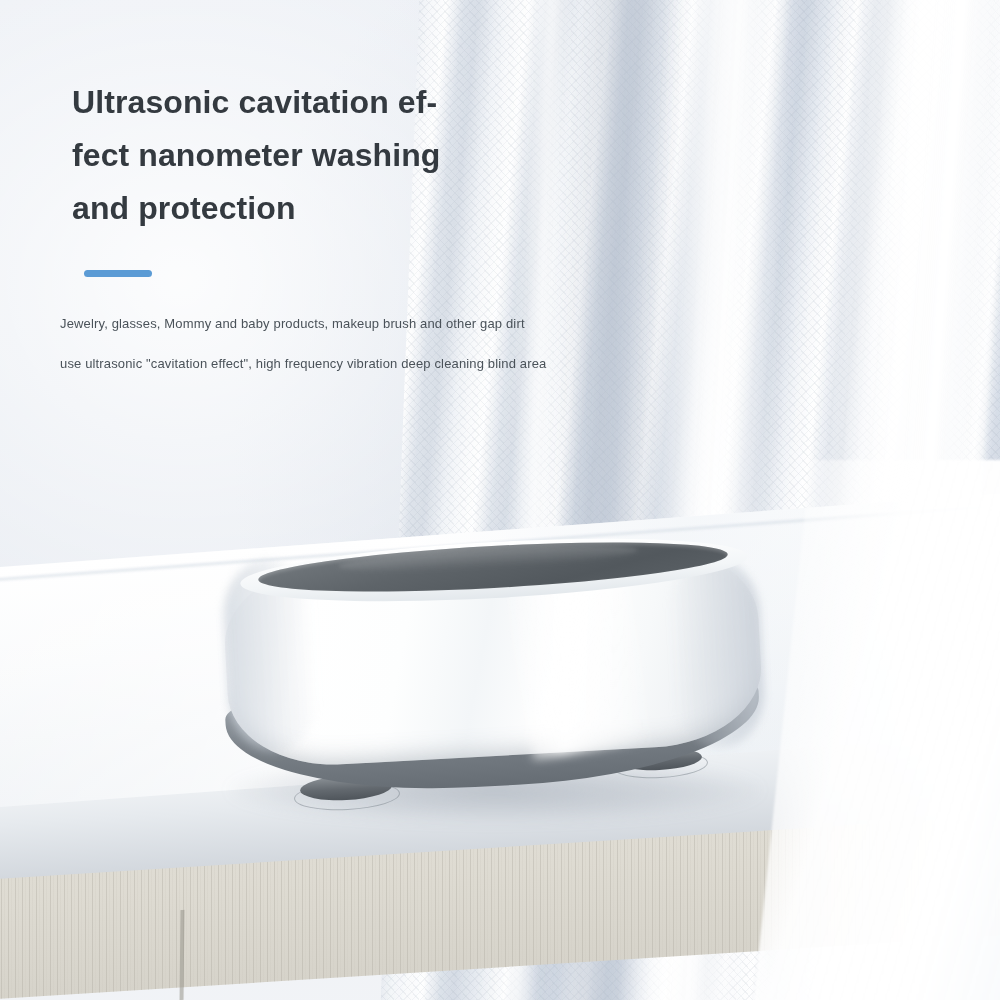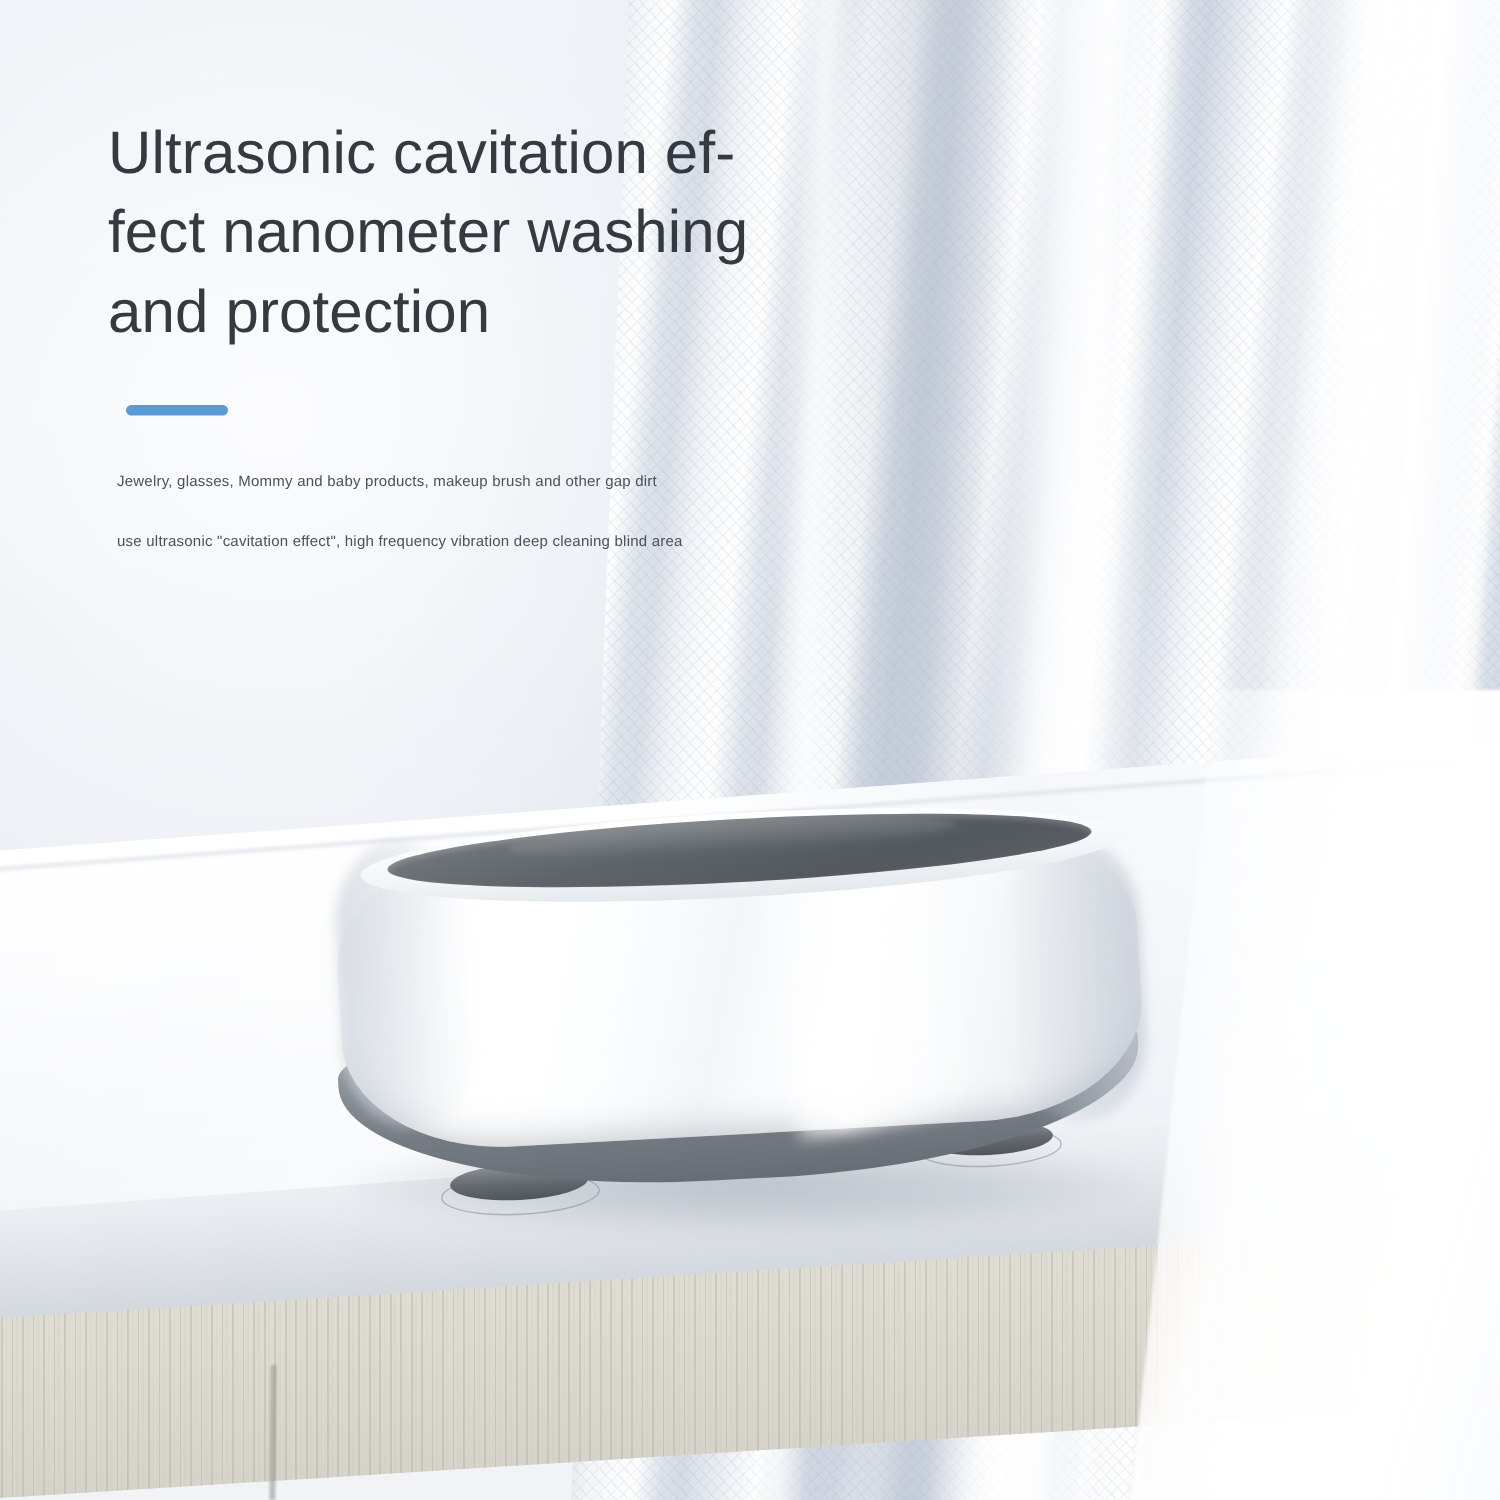--- a/index.html
+++ b/index.html
@@ -236,29 +236,29 @@
     position:absolute;left:120px;top:12px;width:300px;height:20px;
     border-radius:50%;
     background:linear-gradient(180deg,rgba(255,255,255,.22),rgba(255,255,255,0));
     transform:rotate(-3.1deg);filter:blur(2px);
   }
 
   
   .copy{position:absolute;left:0;top:0;width:1000px;height:400px;}
   .headline{
     position:absolute;left:72px;top:76px;width:560px;
-    font-size:40px;line-height:53px;font-weight:400;
+    font-size:32px;line-height:53px;font-weight:700;
     color:#343a40;letter-spacing:.1px;white-space:pre-line;
   }
   .accent-bar{
     position:absolute;left:84px;top:270px;width:68px;height:7px;
     border-radius:4px;background:#5b9bd5;
   }
   .sub{
-    position:absolute;left:78px;font-size:10px;color:#4a5259;
+    position:absolute;left:60px;font-size:13px;color:#4a5259;
     letter-spacing:.15px;white-space:nowrap;
   }
   .sub.l1{top:316px;}
   .sub.l2{top:356px;}
 </style>
 </head>
 <body>
 
 <div class="stage">
 

